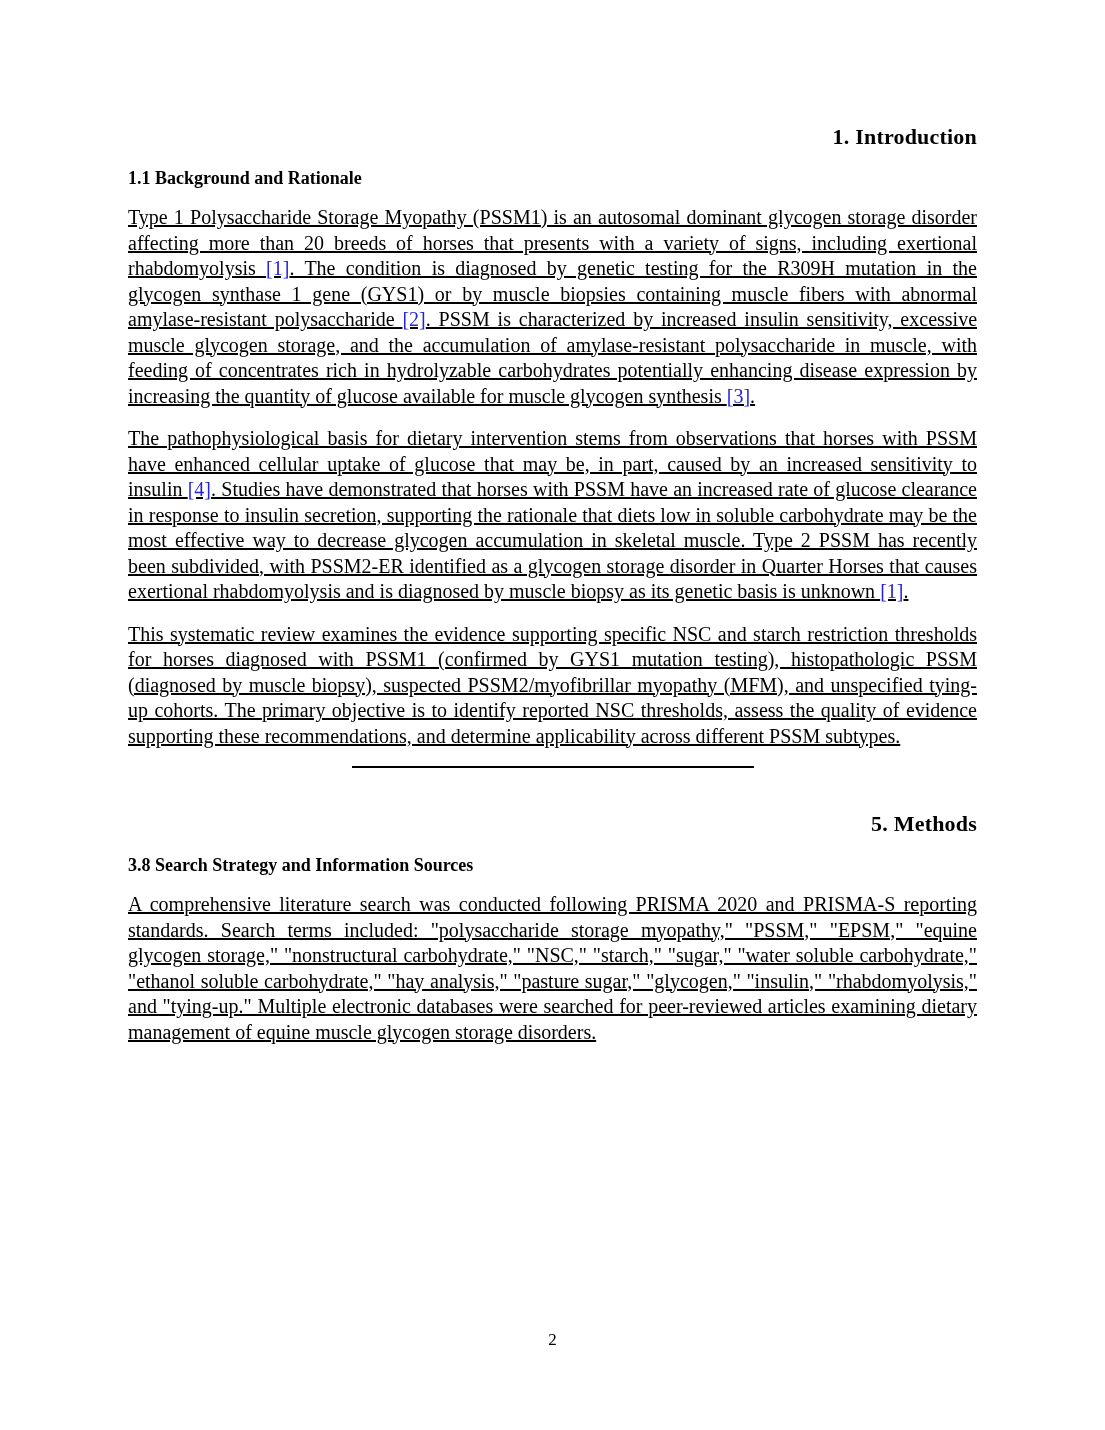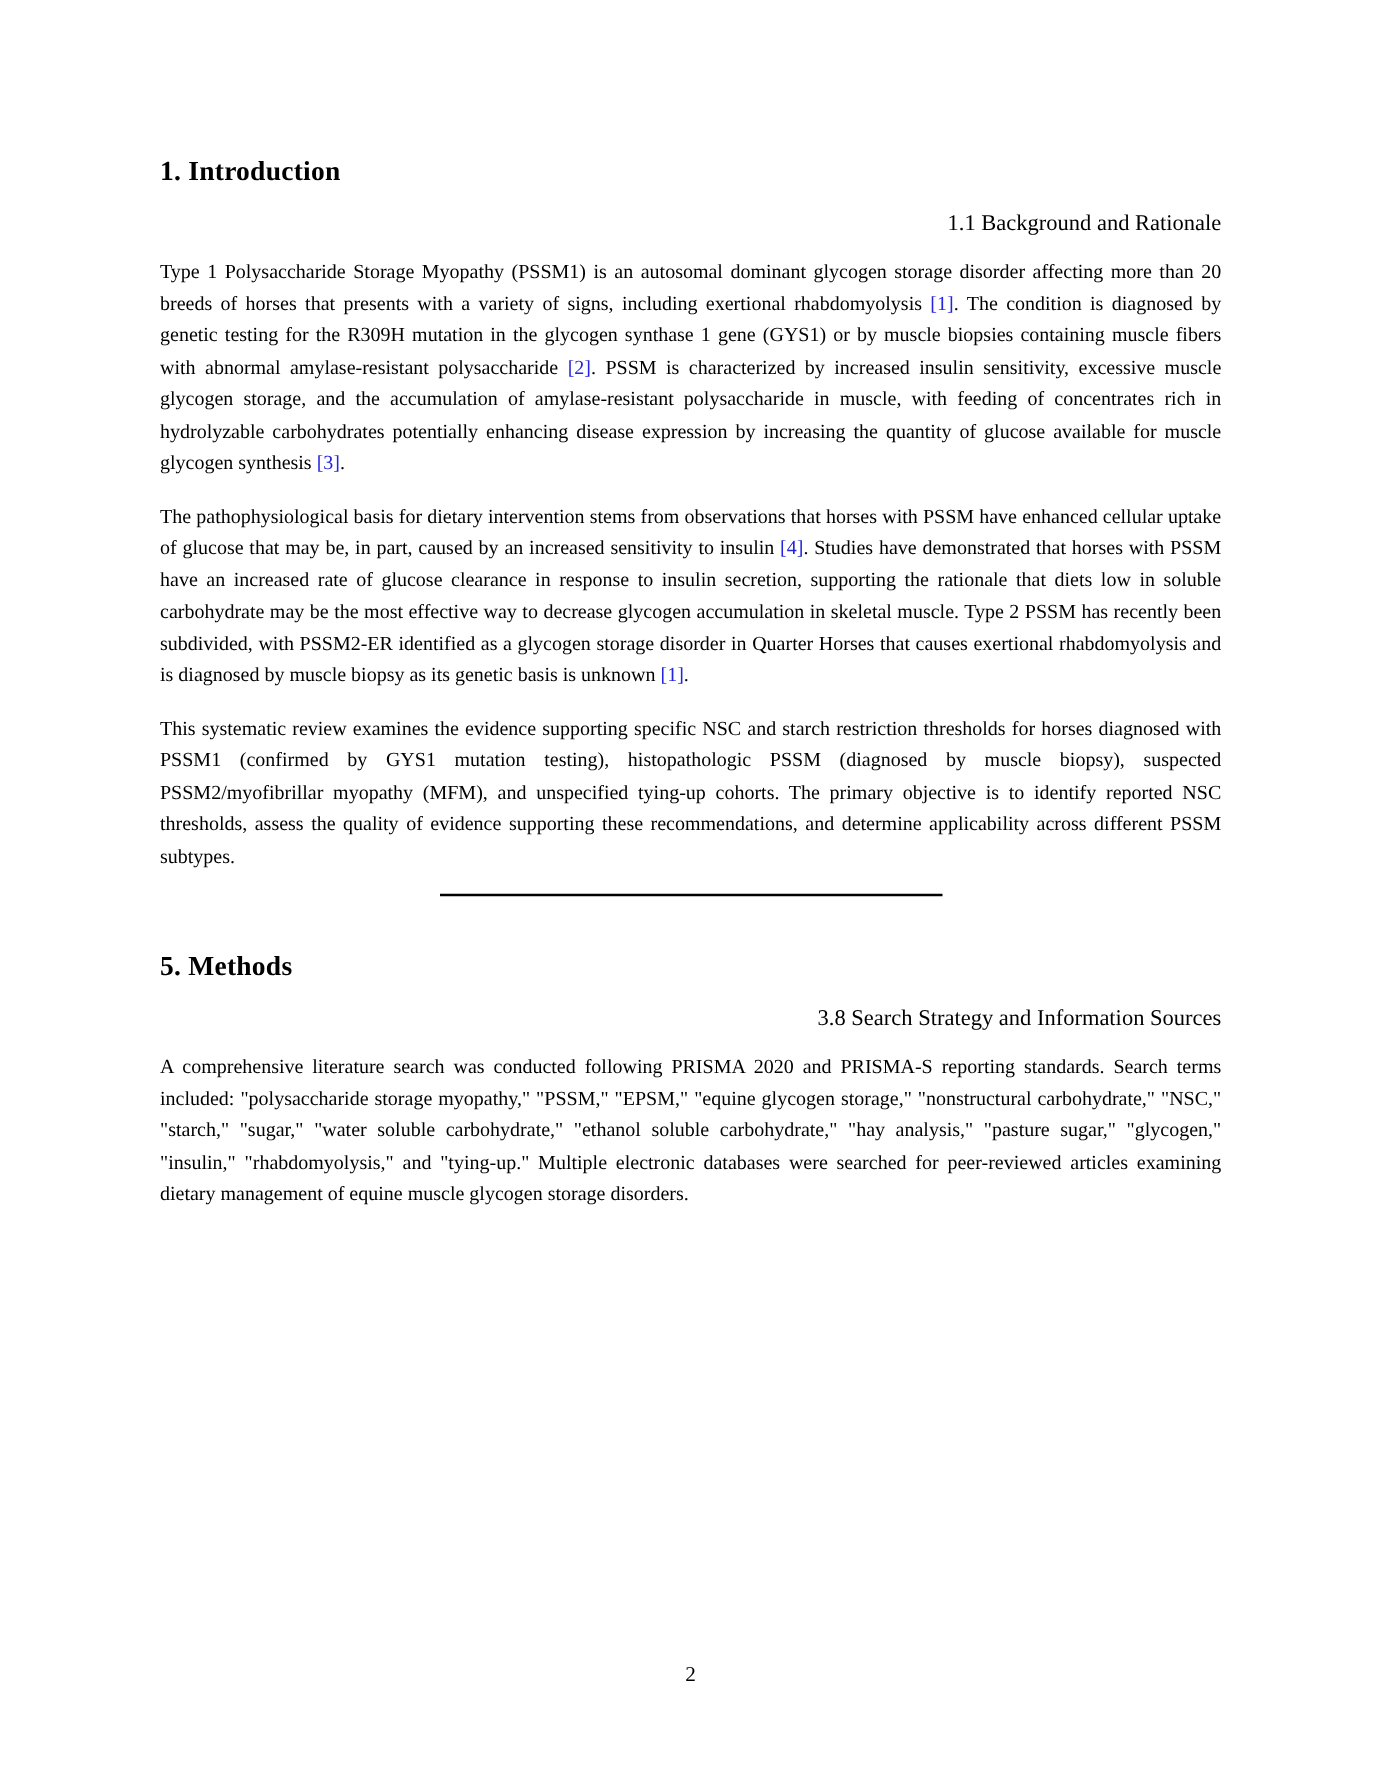--- a/index.html
+++ b/index.html
@@ -17,36 +17,37 @@
     color: #000000;
   }
   .content {
     padding: 124px 128px 0 128px;
   }
   h1.section-heading {
     font-size: 22px;
     font-weight: bold;
     letter-spacing: 0.2px;
     margin: 0 0 18px 0;
+    text-align: right;
   }
   h2.subsection-heading {
     font-size: 18px;
-    font-weight: normal;
+    font-weight: bold;
     margin: 0 0 16px 0;
-    text-align: right;
   }
   h2.subsection-heading.spaced {
     margin-top: 25px;
   }
   p.body-par {
-    font-size: 16px;
+    font-size: 20px;
     line-height: 25.5px;
     text-align: justify;
     margin: 0 0 17px 0;
     hyphens: auto;
+    text-decoration: underline;
   }
   .divider {
     width: 402px;
     height: 2px;
     background: #000000;
     margin: 13px auto 43px auto;
   }
   .page-footer {
     position: absolute;
     left: 0;

